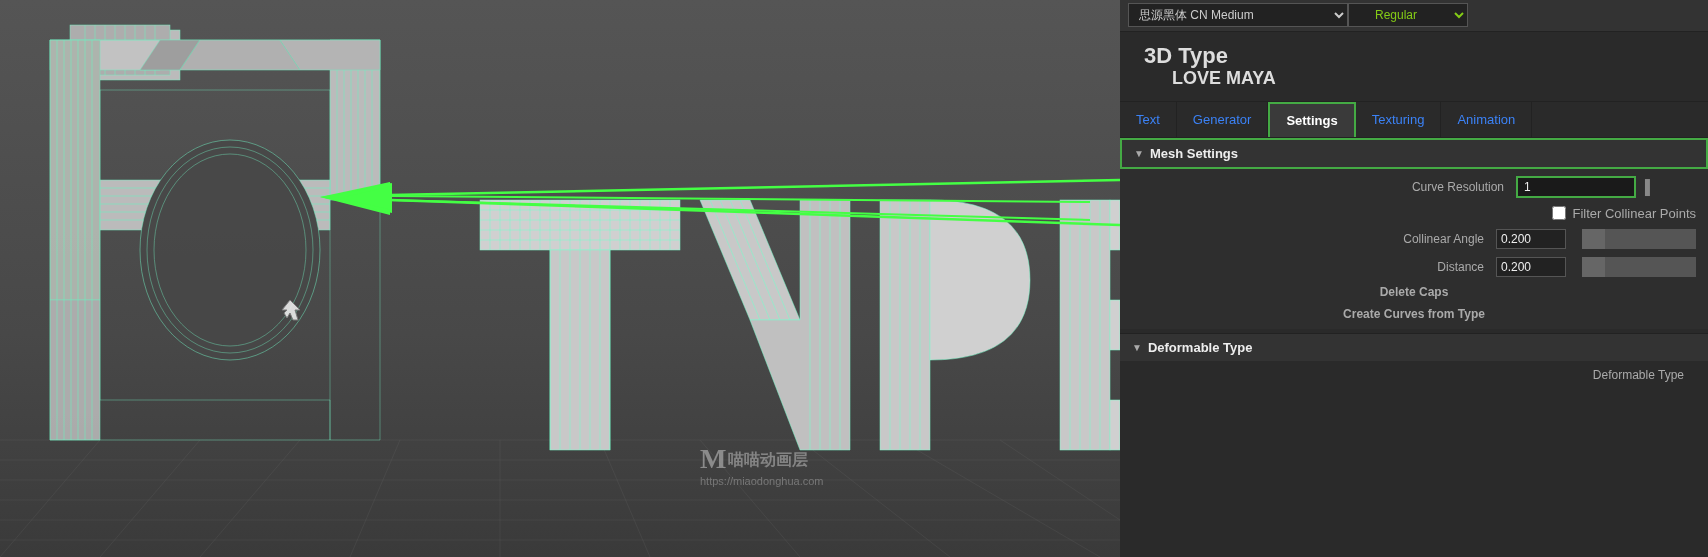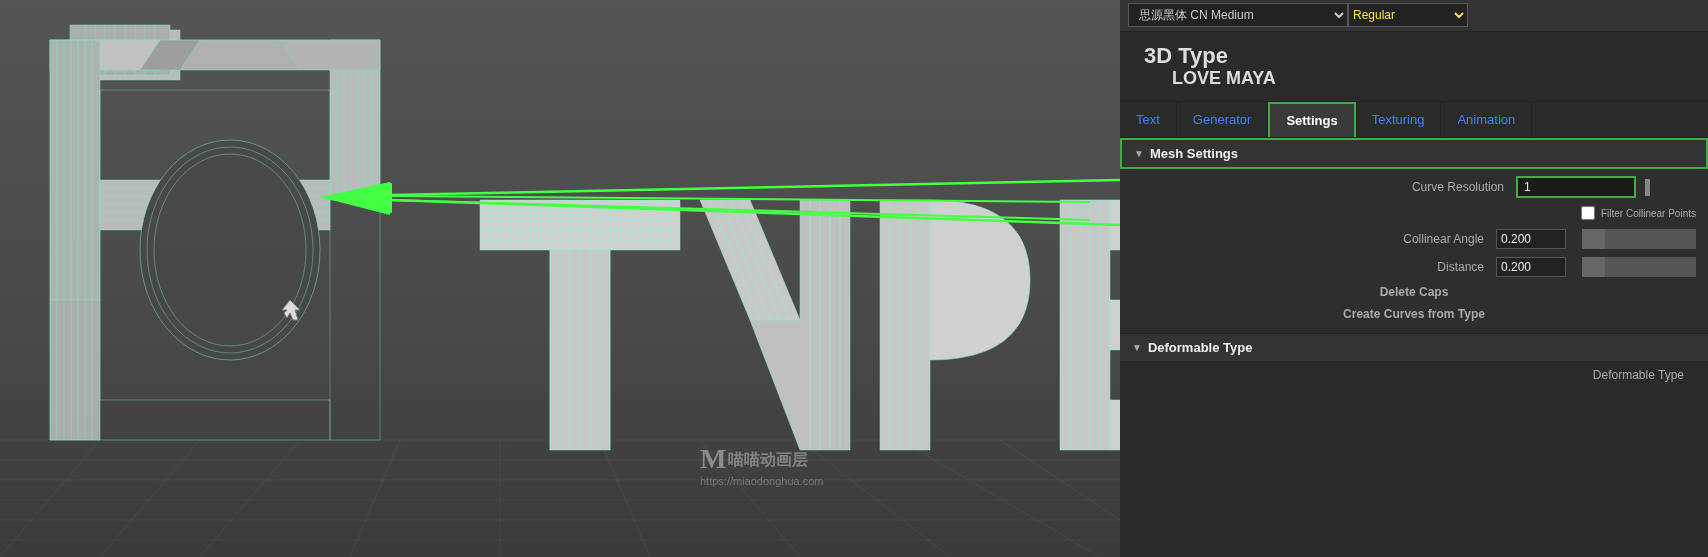--- a/index.html
+++ b/index.html
@@ -87,23 +87,23 @@
       border: 1px solid #555;
       padding: 2px 6px;
       font-size: 12px;
       height: 24px;
       flex: 1;
       max-width: 220px;
     }
 
     .style-dropdown {
       background: #222;
-      color: #fde047;
+      color: #84cc16;
       border: 1px solid #555;
-      padding: 2px 0;
+      padding: 2px 22px;
       font-size: 12px;
       height: 24px;
       flex: 1;
       max-width: 120px;
     }
 
     
     .panel-header {
       padding: 12px 24px;
       background: #2a2a2a;
@@ -226,21 +226,21 @@
 
     .prop-checkbox {
       margin-right: 6px;
       width: 14px;
       height: 14px;
       accent-color: #555;
     }
 
     .checkbox-label {
       color: #aaa;
-      font-size: 10px;
+      font-size: 13px;
       text-align: center;
     }
 
     .deformable-section {
       margin-top: 4px;
     }
 
     .deformable-header {
       display: flex;
       align-items: center;

